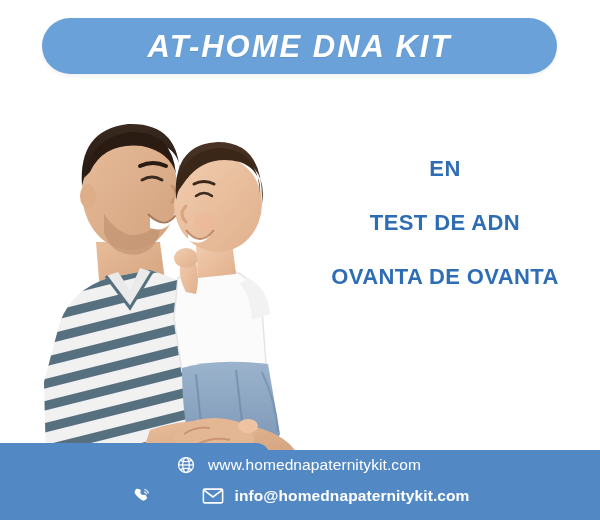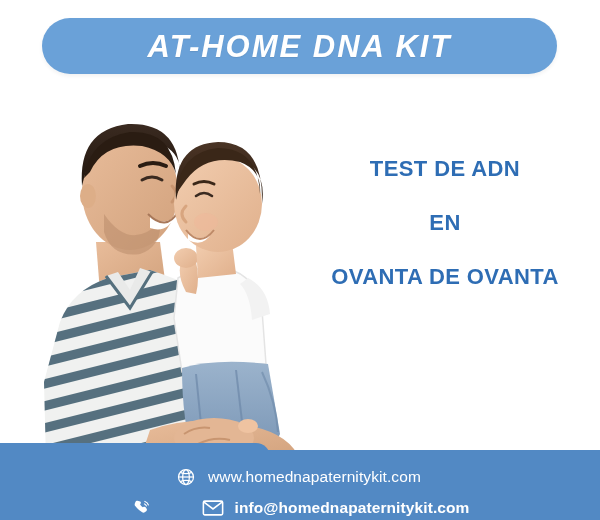--- a/index.html
+++ b/index.html
@@ -88,21 +88,21 @@
   }
   #footer-content{
     position:absolute;
     left:0px;top:450px;
     width:600px;height:70px;
   }
   .footer-row{
     display:flex;align-items:center;justify-content:center;
     height:30px;
   }
-  #footer-row-web{margin-top:12px;}
+  #footer-row-web{margin-top:0;}
   #footer-row-contact{margin-top:1px;}
   .footer-item{
     display:flex;align-items:center;
     color:#ffffff;
     font-size:15.5px;
     letter-spacing:0.1px;
     white-space:nowrap;
   }
   .footer-icon{
     display:inline-flex;align-items:center;justify-content:center;
@@ -231,22 +231,22 @@
 
       <path d="M44 300 Q40 336 48 378 L96 378 Q84 332 80 296 Z" fill="url(#skin)" opacity="0.0"></path>
 
       <rect x="0" y="0" width="26" height="378" fill="#ffffff" opacity="0.85"></rect>
       <rect x="296" y="0" width="24" height="378" fill="#ffffff" opacity="0.9"></rect>
       <rect x="0" y="0" width="320" height="14" fill="#ffffff" opacity="0.9"></rect>
     </svg>
   </div>
 
   <div id="headline-block">
+    <div id="headline-2" class="headline-line">EN</div>
     <div id="headline-1" class="headline-line">TEST DE ADN</div>
-    <div id="headline-2" class="headline-line">EN</div>
     <div id="headline-3" class="headline-line">OVANTA DE OVANTA</div>
   </div>
 
   <div id="footer-left-block"></div>
   <div id="footer-right-block"></div>
   <div id="footer-fill"></div>
 
   <div id="footer-content">
 
     <div class="footer-row" id="footer-row-web">

